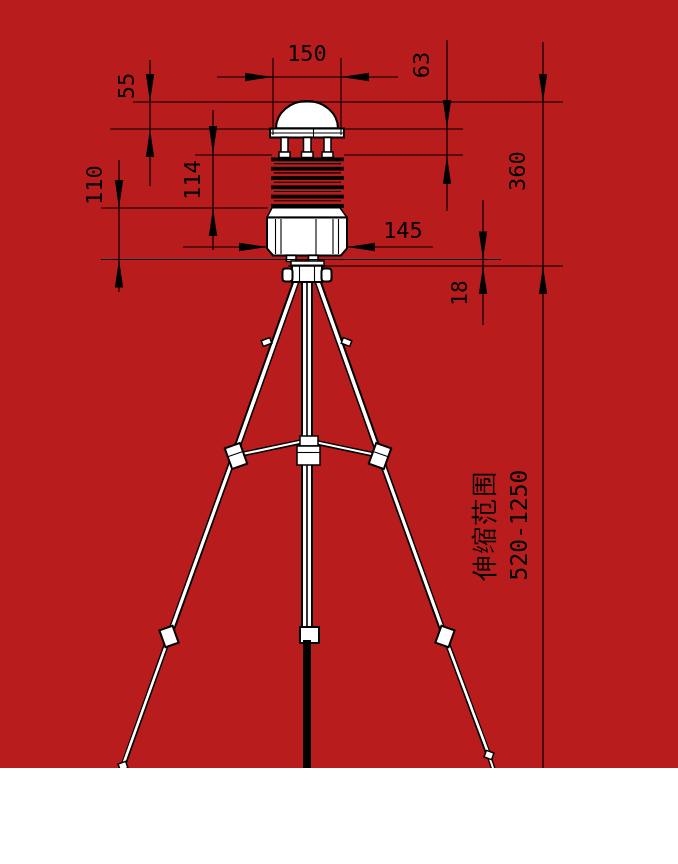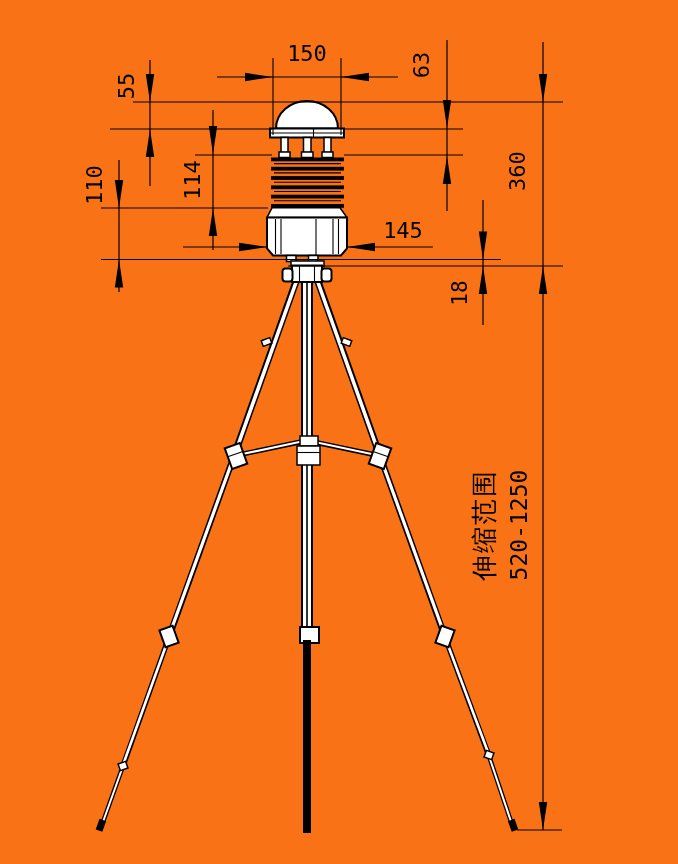--- a/index.html
+++ b/index.html
@@ -1,16 +1,16 @@
 <!DOCTYPE html>
 <html><head>
 <meta charset="utf-8">
 <style>
   html,body{margin:0;padding:0;background:#fff;}
-  .canvas{position:relative;width:678px;height:864px;background:#f97316;overflow:hidden;text-decoration:underline;}
+  .canvas{position:relative;width:678px;height:768px;background:#b91c1c;overflow:hidden;text-decoration:underline;}
   svg{display:block;}
   .eline{stroke:#000;stroke-width:1.1;fill:none;}
   .dline{stroke:#000;stroke-width:1.2;fill:none;}
   .arrow{fill:#000;stroke:none;}
   .part{stroke:#000;stroke-width:2;fill:#fff;}
   .part15{stroke:#000;stroke-width:1.5;fill:#fff;}
   .thin{stroke:#000;stroke-width:1.1;fill:none;}
   .fin{fill:#000;stroke:none;}
   .solid{fill:#000;stroke:none;}
   .legb{stroke:#000;fill:none;}

